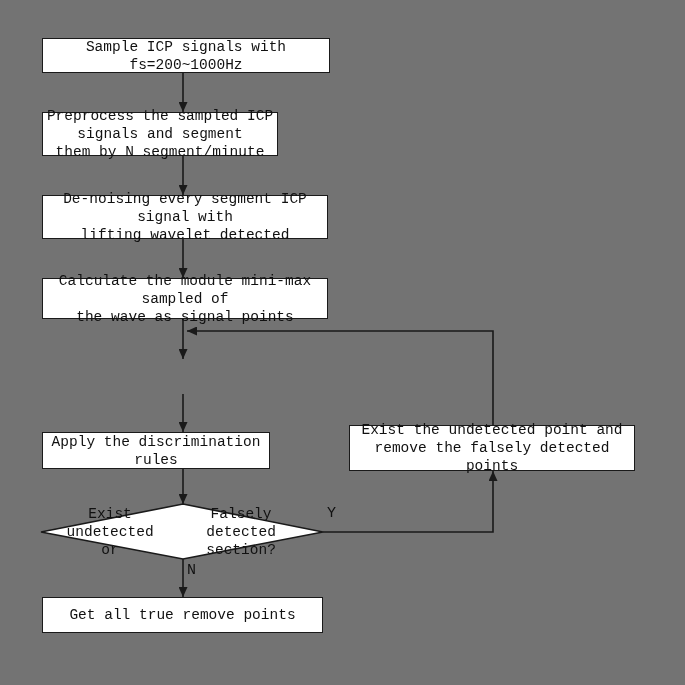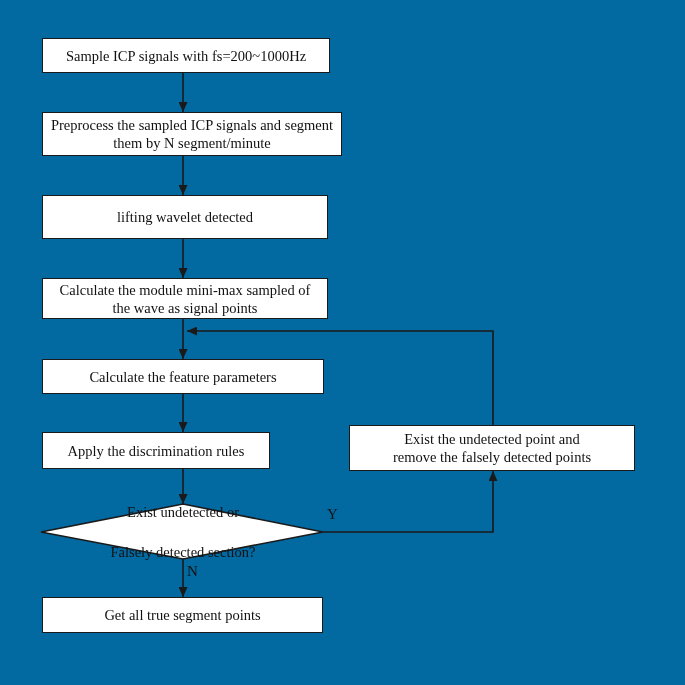--- a/index.html
+++ b/index.html
@@ -4,22 +4,22 @@
 <style>
   html, body {
     margin: 0;
     padding: 0;
     background: #ffffff;
   }
   .canvas {
     position: relative;
     width: 685px;
     height: 685px;
-    background: #0369a1;
-    font-family: Liberation Serif, serif;
+    background: #737373;
+    font-family: Liberation Mono, monospace;
     color: #111111;
     overflow: hidden;
   }
   svg.connectors {
     position: absolute;
     left: 0;
     top: 0;
     z-index: 1;
   }
   svg.connectors path, svg.connectors polyline {
@@ -42,21 +42,21 @@
     justify-content: center;
     align-items: center;
     text-align: center;
     font-size: 14.5px;
     line-height: 18px;
     z-index: 2;
   }
   .diamond-label {
     position: absolute;
     display: flex;
-    flex-direction: column;
+    flex-direction: row;
     justify-content: center;
     align-items: center;
     text-align: center;
     font-size: 14.5px;
     line-height: 18px;
     z-index: 2;
     background: transparent;
     gap: 22px;
   }
   .branch-label {
@@ -88,52 +88,50 @@
     <path d="M323,532 L493,532 L493,471" marker-end="url(#arrow)"></path>
     <path d="M183,559 L183,597" marker-end="url(#arrow)"></path>
 
     <polygon class="diamond" points="183,504 323,532 183,559 41,532"></polygon>
   </svg>
 
   <div class="node" style="left:42px;top:38px;width:288px;height:35px">
     <div>Sample ICP signals with fs=200~1000Hz</div>
   </div>
 
-  <div class="node" style="left:42px;top:112px;width:300px;height:44px">
+  <div class="node" style="left:42px;top:112px;width:236px;height:44px">
     <div>Preprocess the sampled ICP signals and segment</div>
     <div>them by N segment/minute</div>
   </div>
 
   <div class="node" style="left:42px;top:195px;width:286px;height:44px">
+    <div>De-noising every segment ICP signal with</div>
     <div>lifting wavelet detected</div>
   </div>
 
   <div class="node" style="left:42px;top:278px;width:286px;height:41px">
     <div>Calculate the module mini-max sampled of</div>
     <div>the wave as signal points</div>
   </div>
 
-  <div class="node" style="left:42px;top:359px;width:282px;height:35px">
-    <div>Calculate the feature parameters</div>
-  </div>
 
   <div class="node" style="left:42px;top:432px;width:228px;height:37px">
     <div>Apply the discrimination rules</div>
   </div>
 
   <div class="node" style="left:349px;top:425px;width:286px;height:46px">
     <div>Exist the undetected point and</div>
     <div>remove the falsely detected points</div>
   </div>
 
   <div class="diamond-label" style="left:63px;top:509px;width:240px;height:46px">
     <div>Exist undetected or</div>
     <div>Falsely detected section?</div>
   </div>
 
   <div class="node" style="left:42px;top:597px;width:281px;height:36px">
-    <div>Get all true segment points</div>
+    <div>Get all true remove points</div>
   </div>
 
   <span class="branch-label" style="left:327px;top:506px">Y</span>
   <span class="branch-label" style="left:187px;top:563px">N</span>
 
 </div>
 
 </body></html>

